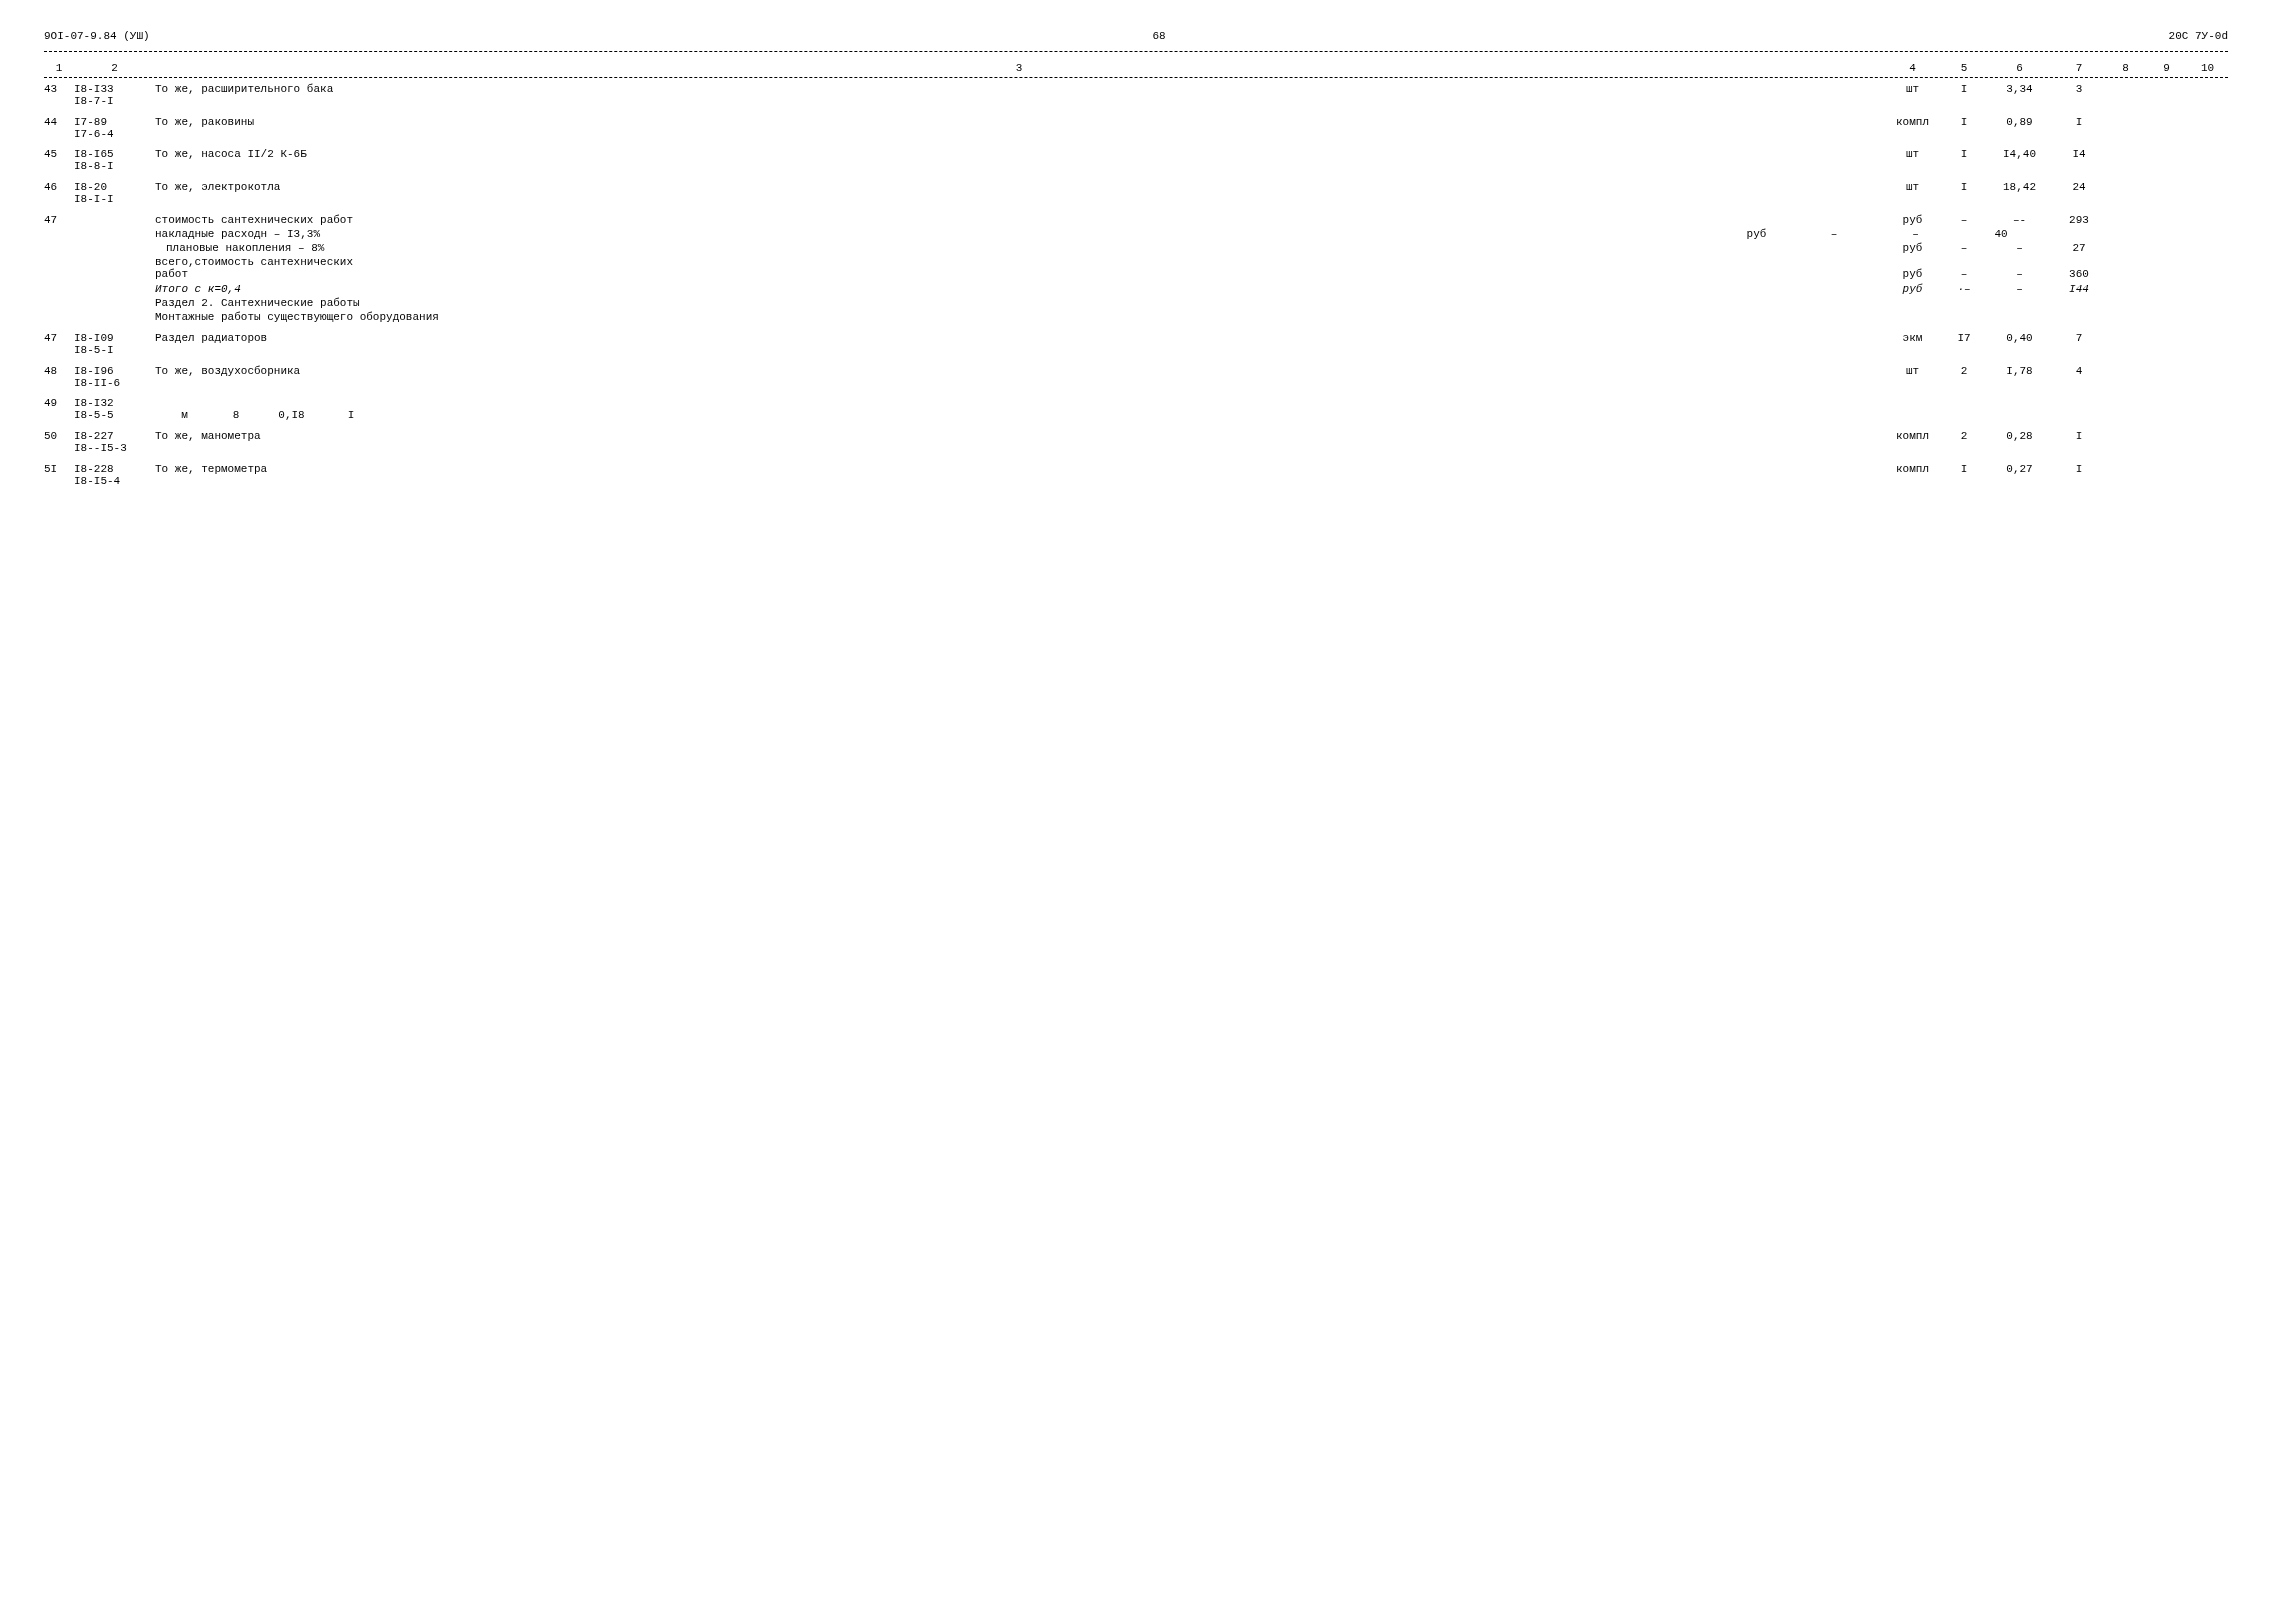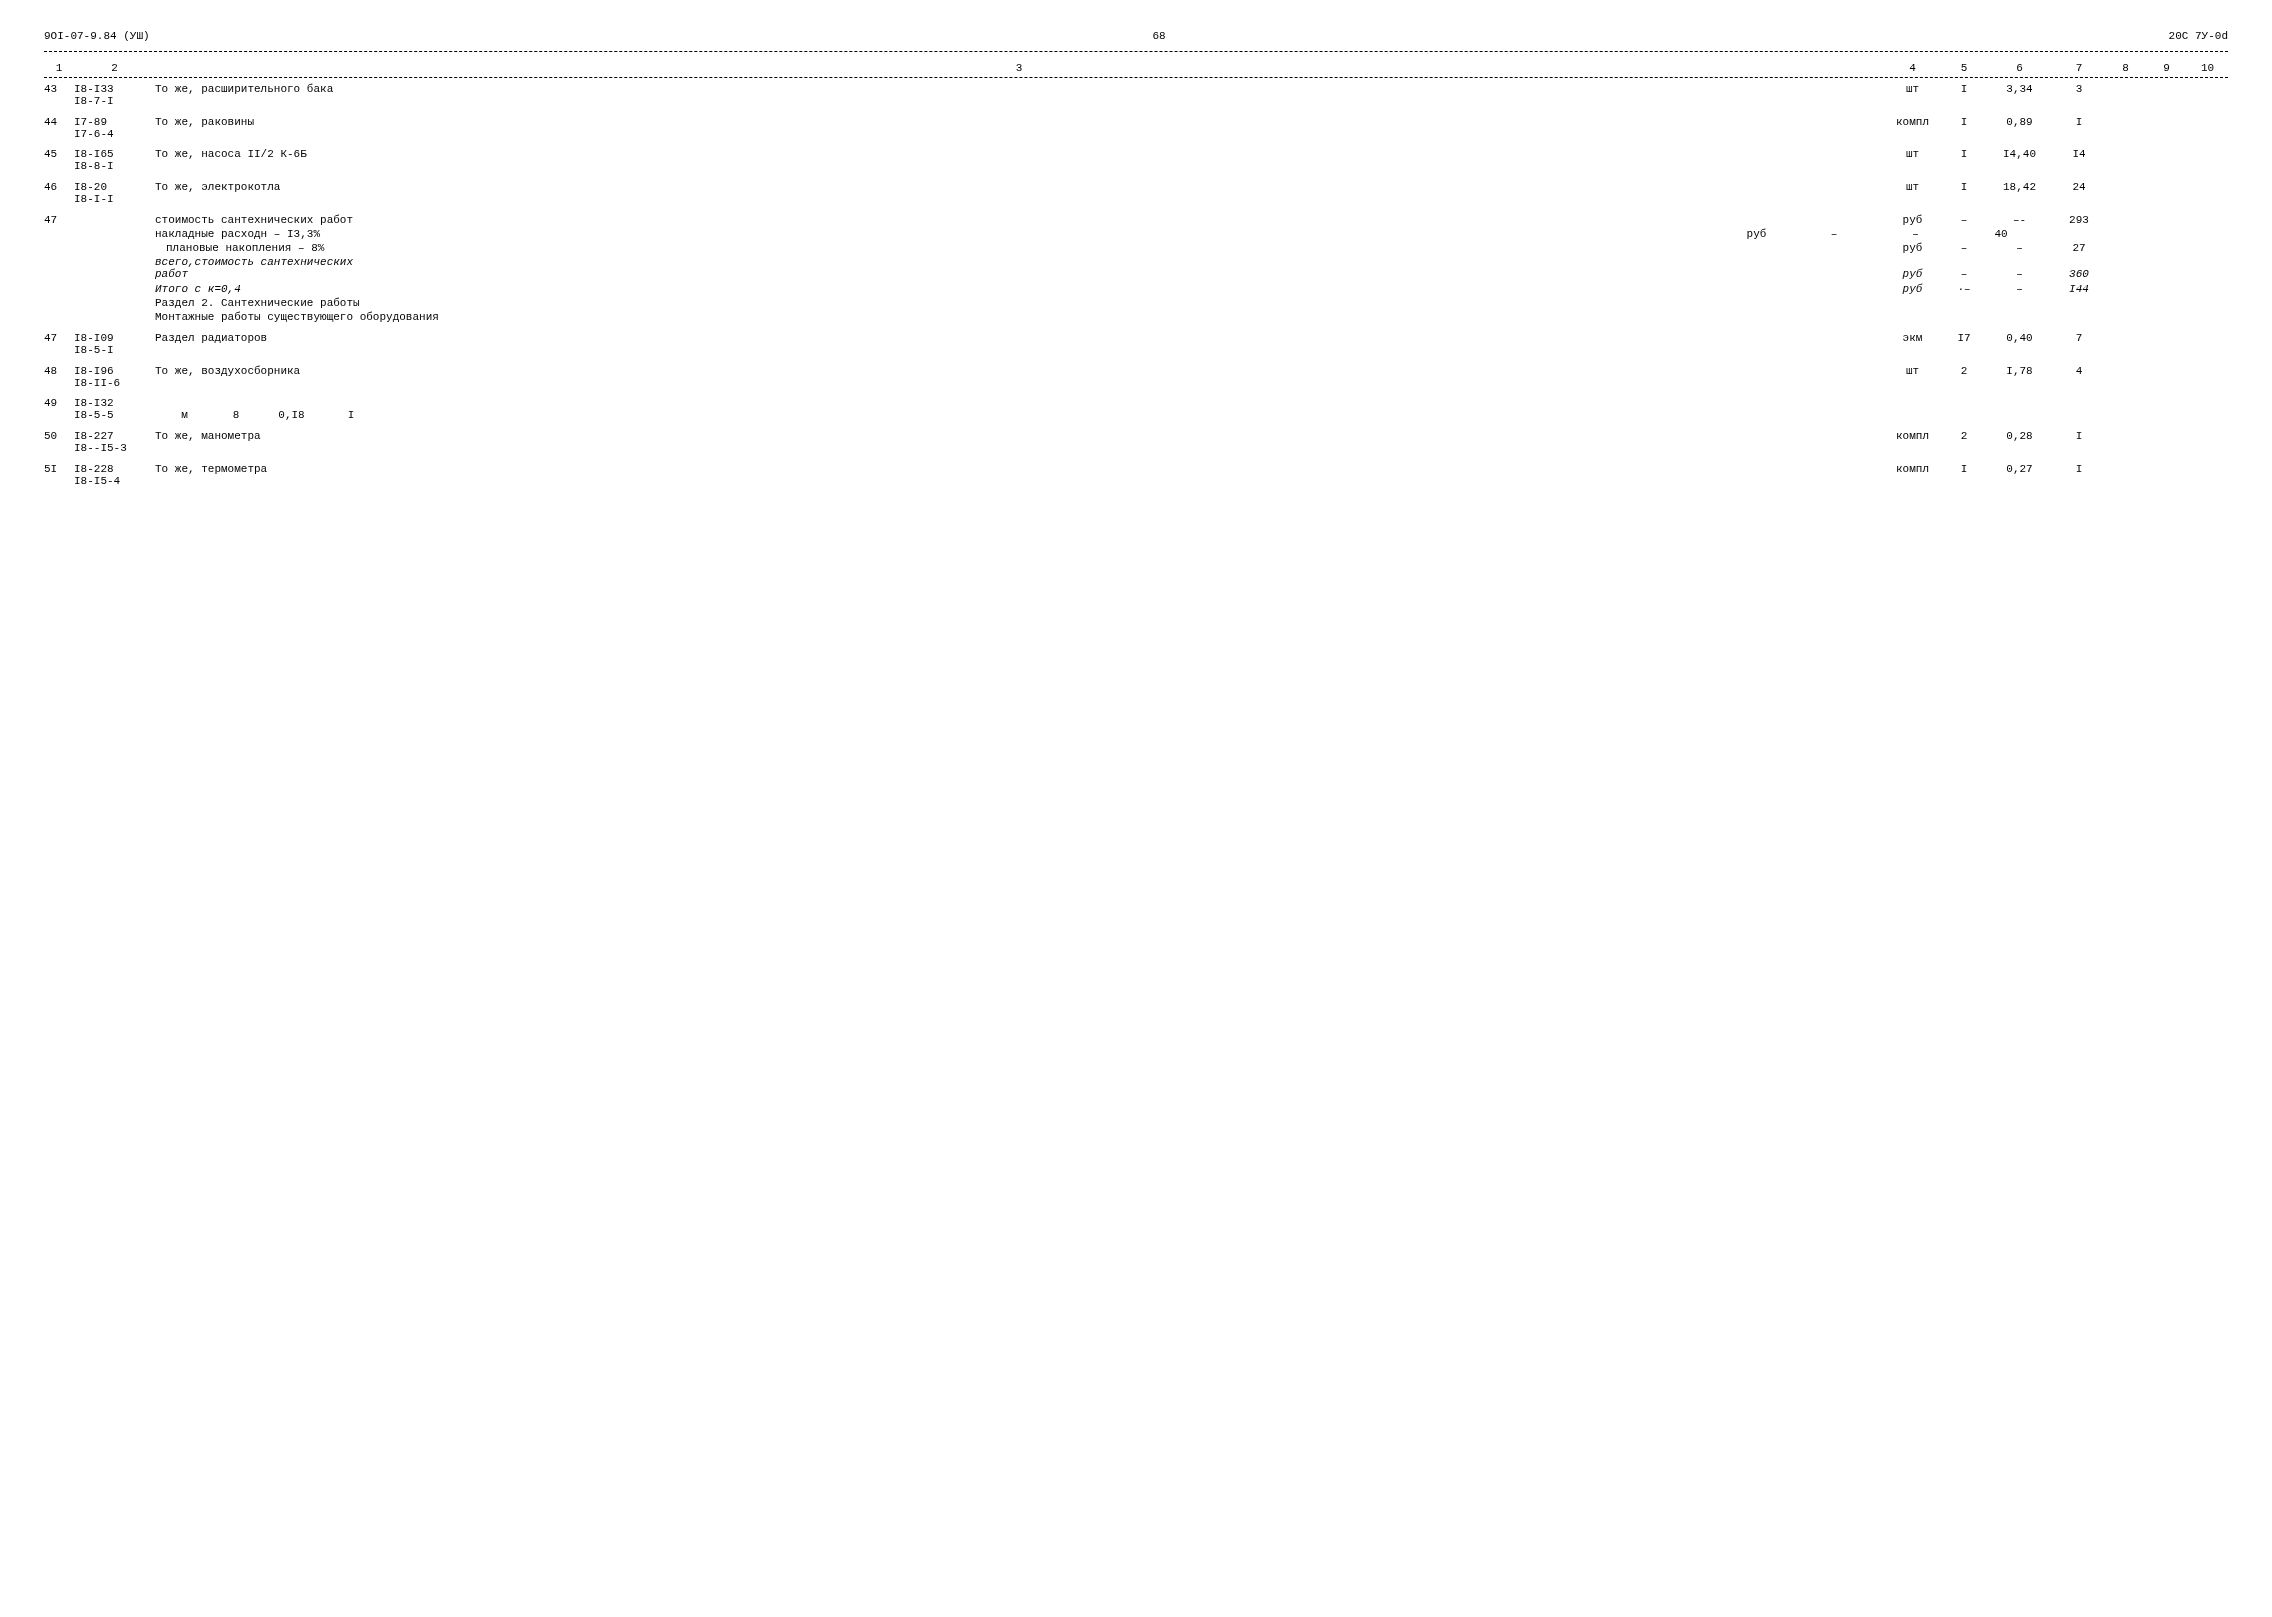--- a/index.html
+++ b/index.html
@@ -184,21 +184,21 @@
       <div style="flex:1;">плановые накопления – 8%</div>
       <div class="col-unit">руб</div>
       <div class="col-qty">–</div>
       <div class="col-price">–</div>
       <div class="col-total">27</div>
       <div class="col-8"></div>
       <div class="col-9"></div>
       <div class="col-10"></div>
     </div>
 
-    <div style="display:flex; align-items:flex-start;font-style:italic;">
+    <div style="display:flex; align-items:flex-start;">
       <div style="flex:1;">
         <div>всего,стоимость сантехнических</div>
         <div>работ</div>
       </div>
       <div class="col-unit" style="padding-top:12px;">руб</div>
       <div class="col-qty" style="padding-top:12px;">–</div>
       <div class="col-price" style="padding-top:12px;">–</div>
       <div class="col-total" style="padding-top:12px;">360</div>
       <div class="col-8"></div>
       <div class="col-9"></div>

